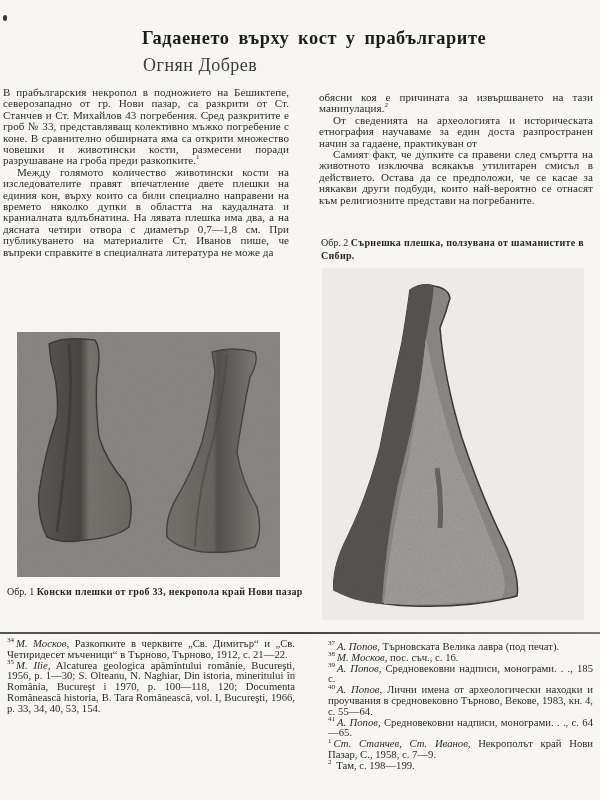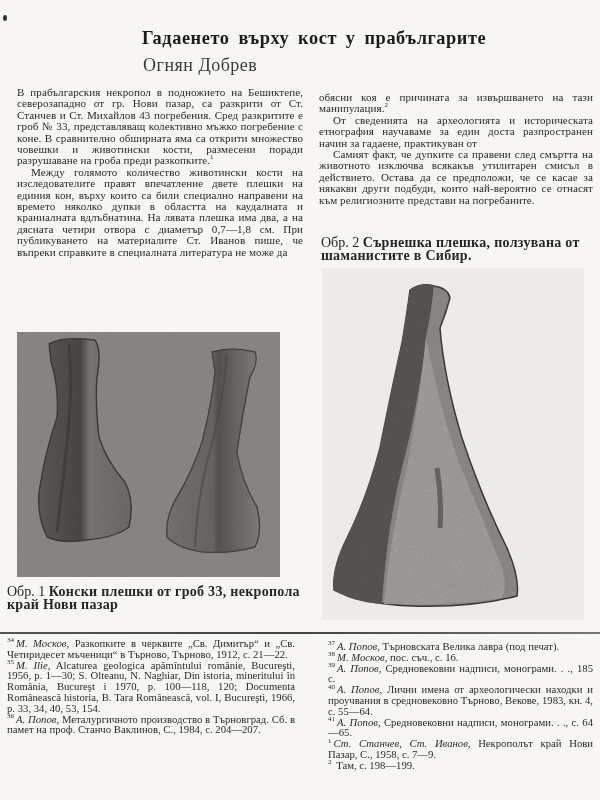--- a/index.html
+++ b/index.html
@@ -20,25 +20,25 @@
   .author {
     position: absolute; left: 143px; top: 55px;
     font-size: 18px; color: #3a3a3a; letter-spacing: 0.5px;
   }
   .col-text {
     position: absolute; font-size: 11.1px; line-height: 11.4px;
     text-align: justify; color: #2b2b2b; letter-spacing: 0.05px;
   }
   .col-text p { margin: 0; text-indent: 14px; }
   .col-text p.noindent { text-indent: 0; }
-  .colL { left: 17px; top: 87px; width: 286px; }
+  .colL { left: 3px; top: 87px; width: 286px; }
   .colR { left: 319px; top: 92px; width: 274px; }
   sup { font-size: 7px; line-height: 0; vertical-align: super; }
   .caption {
-    position: absolute; font-size: 14px; line-height: 12.5px; color: #262626;
+    position: absolute; font-size: 10px; line-height: 12.5px; color: #262626;
   }
   .caption .lbl { font-weight: normal; }
   .caption .txt { font-weight: bold; letter-spacing: 0.3px; }
   .cap1 { left: 7px; top: 586px; width: 300px; }
   .cap2 { left: 321px; top: 237px; width: 270px; }
   .photo1 {
     position: absolute; left: 17px; top: 332px; width: 263px; height: 245px;
     background:
       radial-gradient(circle at 30% 30%, rgba(255,255,255,0.05), transparent 60%),
       #8a8884;
@@ -143,21 +143,20 @@
     <path d="M104,70 Q115,130 135,190 Q160,250 180,300 Q185,320 180,330 Q130,338 62,336 Q70,260 85,200 Q98,130 104,70 Z" fill="#a8a5a1" opacity="0.8" filter="url(#grain2)"></path>
     <path d="M115,200 Q120,230 118,260" fill="none" stroke="#4e4a47" stroke-width="5" opacity="0.7"></path>
   </svg>
 </div>
 
 <div class="hr"></div>
 
 <div class="notes notesL">
   <p class="note"><span class="num">34</span><i>М. Москов,</i> <span>Разкопките в черквите „Св. Димитър“ и „Св. Четиридесет мъченици“ в Търново, Търново, 1912, с. 21—22.</span></p>
   <p class="note"><span class="num">35</span><i>M. Ilie,</i> <span>Alcaturea geologica apămîntului românie, Bucureşti, 1956, p. 1—30; S. Olteanu, N. Naghiar, Din istoria, mineritului în România, Bucureşt i 1970, p. 100—118, 120; Documenta Românească historia, B. Tara Românească, vol. I, Bucureşti, 1966, p. 33, 34, 40, 53, 154.</span></p>
-  <p class="note"><span class="num">36</span><i>А. Попов,</i> <span>Металургичното производство в Търновград. Сб. в памет на проф. Станчо Ваклинов, С., 1984, с. 204—207.</span></p>
 </div>
 
 <div class="notes notesR">
   <p class="note"><span class="num">37</span><i>А. Попов,</i> <span>Търновската Велика лавра (под печат).</span></p>
   <p class="note"><span class="num">38</span><i>М. Москов,</i> <span>пос. съч., с. 16.</span></p>
   <p class="note"><span class="num">39</span><i>А. Попов,</i> <span>Средновековни надписи, монограми. . ., 185 с.</span></p>
   <p class="note"><span class="num">40</span><i>А. Попов,</i> <span>Лични имена от археологически находки и проучвания в средновековно Търново, Векове, 1983, кн. 4, с. 55—64.</span></p>
   <p class="note"><span class="num">41</span><i>А. Попов,</i> <span>Средновековни надписи, монограми. . ., с. 64—65.</span></p>
   <p class="note"><span class="num">1</span><i>Ст. Станчев, Ст. Иванов,</i> <span>Некрополът край Нови Пазар, С., 1958, с. 7—9.</span></p>
   <p class="note"><span class="num">2</span><i></i> <span>Там, с. 198—199.</span></p>

